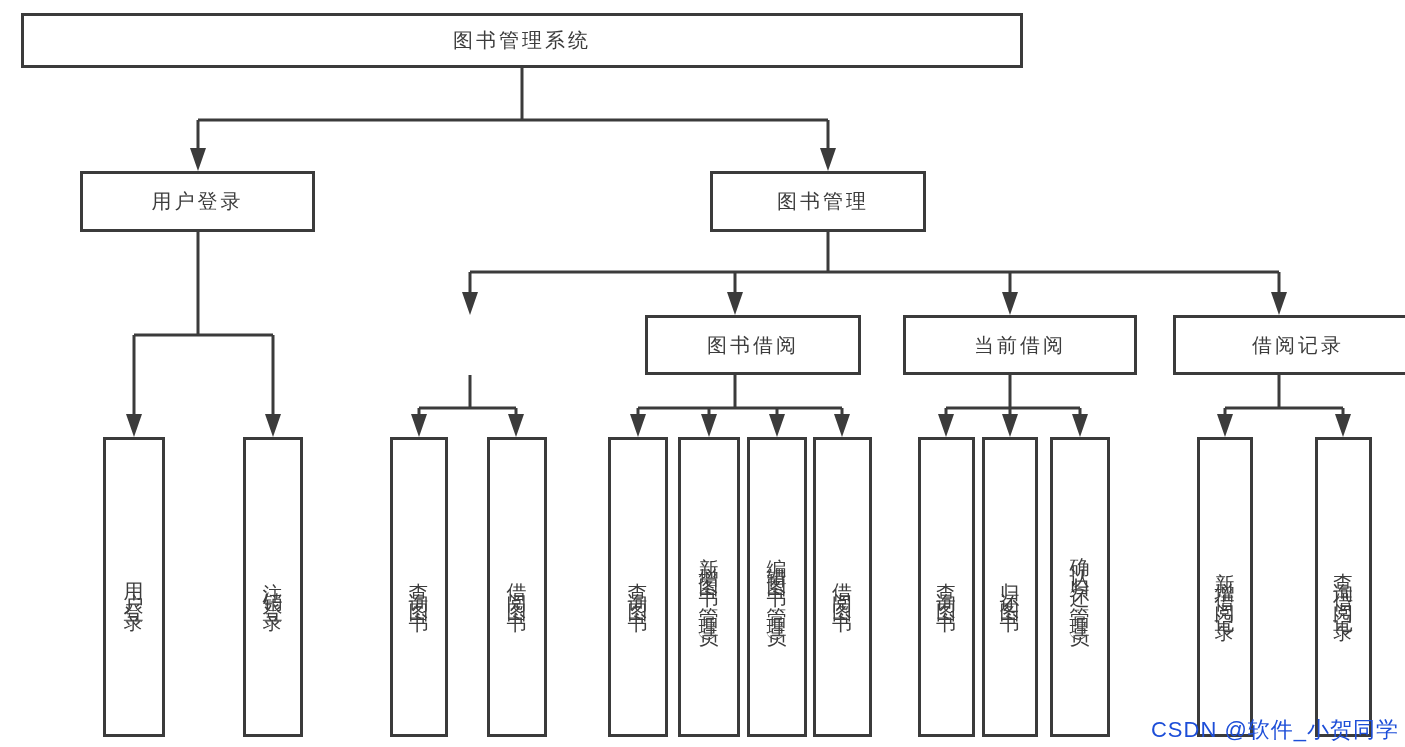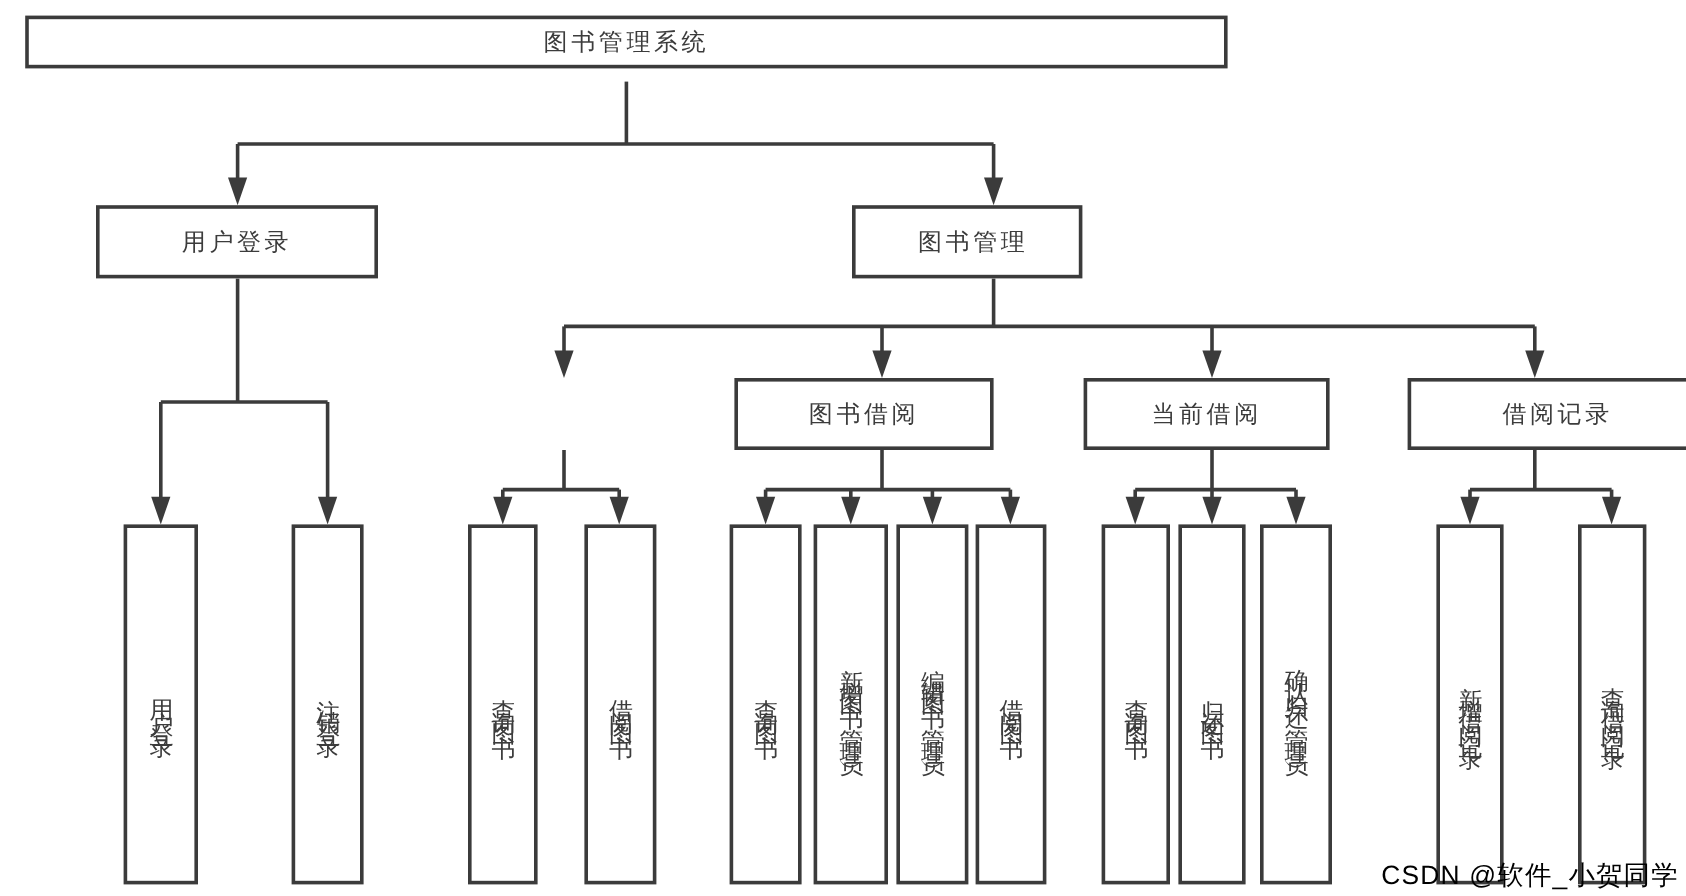--- a/index.html
+++ b/index.html
@@ -38,47 +38,47 @@
     letter-spacing: 0;
   }
   .node.vert .vtext {
     writing-mode: vertical-rl;
     letter-spacing: 10px;
     line-height: 1;
     font-size: 20px;
     color: #3c3c3c;
   }
   
-  .root  { left: 21px;   top: 13px;  width: 1002px; height: 44px; }
+  .root  { left: 21px;   top: 13px;  width: 1002px; height: 55px; }
   .l2a   { left: 80px;   top: 171px; width: 235px;  height: 61px; }
-  .l2b   { left: 710px;  top: 171px; width: 192px;  height: 61px; padding-left: 10px; }
+  .l2b   { left: 710px;  top: 171px; width: 216px;  height: 61px; padding-left: 10px; }
   .l3a   { left: 363px;  top: 315px; width: 215px;  height: 60px; }
-  .l3b   { left: 612px;  top: 315px; width: 216px;  height: 60px; }
-  .l3c   { left: 903px;  top: 315px; width: 205px;  height: 60px; font-family: Liberation Mono, monospace; }
+  .l3b   { left: 645px;  top: 315px; width: 216px;  height: 60px; }
+  .l3c   { left: 903px;  top: 315px; width: 234px;  height: 60px; font-family: Liberation Mono, monospace; }
   .l3d   { left: 1173px; top: 315px; width: 250px;  height: 60px; }
   .leaf  { top: 437px; height: 300px; }
   .f01 { left: 103px;  width: 62px; }
   .f02 { left: 243px;  width: 60px; }
   .f03 { left: 390px;  width: 58px; }
   .f04 { left: 487px;  width: 60px; }
   .f05 { left: 608px;  width: 60px; }
   .f06 { left: 678px;  width: 62px; }
   .f07 { left: 747px;  width: 60px; }
   .f08 { left: 813px;  width: 59px; }
   .f09 { left: 918px;  width: 57px; }
   .f10 { left: 982px;  width: 56px; }
   .f11 { left: 1050px; width: 60px; }
   .f12 { left: 1197px; width: 56px; }
   .f13 { left: 1315px; width: 57px; }
   .watermark {
     position: absolute;
     right: 6px;
     bottom: 2px;
     font-size: 22px;
-    color: #000000;
+    color: #1d4ed8;
     letter-spacing: 1px;
     z-index: 5;
   }
   svg .c { stroke: #3b3b3b; stroke-width: 3; fill: none; }
   svg .a { fill: #3b3b3b; stroke: none; }
 </style>
 </head>
 <body>
 
 <div class="canvas">

